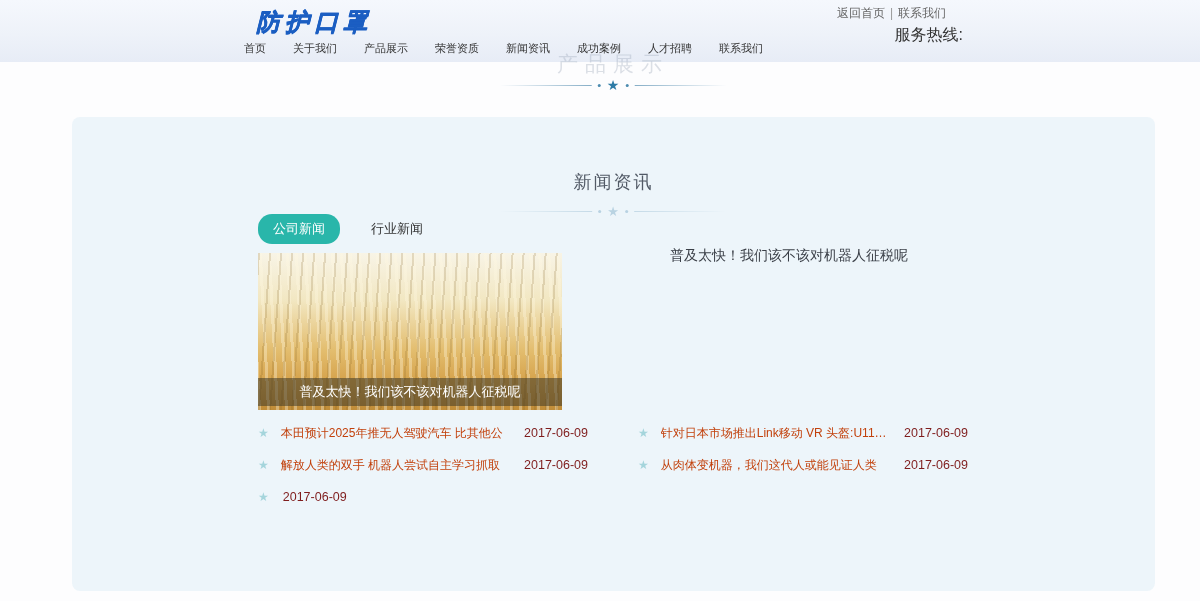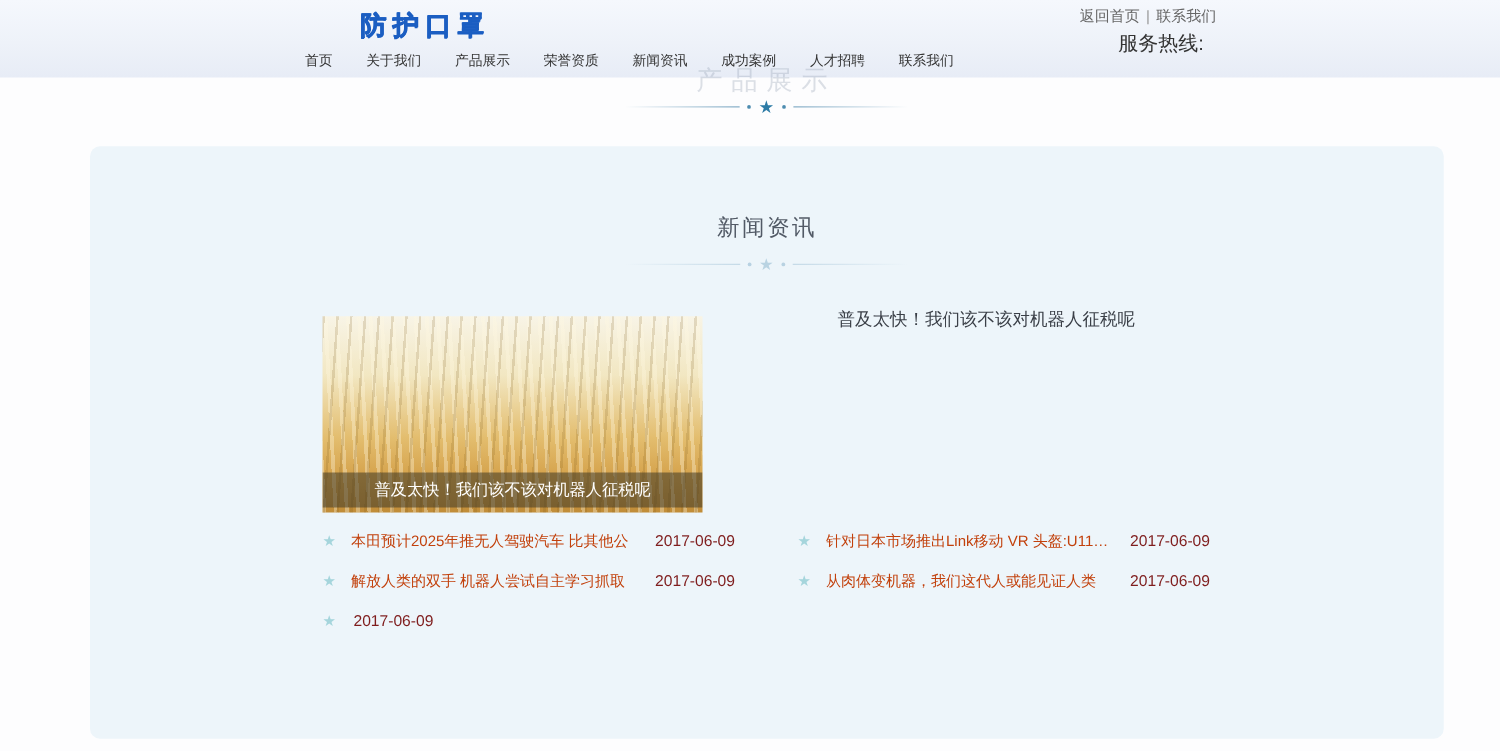--- a/index.html
+++ b/index.html
@@ -3,25 +3,25 @@
 <meta charset="utf-8">
 <style>
   * { margin:0; padding:0; box-sizing:border-box; }
   html,body { width:1200px; height:601px; background:#fdfdfe; overflow:hidden;
     font-family:"Liberation Sans","DejaVu Sans",sans-serif; }
   .page { position:relative; width:1200px; height:601px; }
 
   
   .header { position:absolute; top:0; left:0; width:1200px; height:62px;
     background:linear-gradient(180deg,#f5f8fd 0%,#eef2f9 55%,#e7ecf6 100%); z-index:3; }
-  .logo { position:absolute; top:6px; left:256px; font-size:21px; font-weight:bold;
-    color:#1b5ec2; letter-spacing:5px;
+  .logo { position:absolute; top:6px; left:256px; font-size:24px; font-weight:bold;
+    font-style:italic; color:#1b5ec2; letter-spacing:5px;
     font-family:"Liberation Serif","DejaVu Serif",serif;
-    text-shadow:0.6px 0 #1b5ec2, 0 0.6px #1b5ec2;margin-left:32px; }
-  .top-links { position:absolute; top:5px; right:227px; font-size:12px; color:#666;margin-left:16px; }
+    text-shadow:0.6px 0 #1b5ec2, 0 0.6px #1b5ec2; }
+  .top-links { position:absolute; top:5px; right:254px; font-size:12px; color:#666;margin-left:16px; }
   .top-links span { cursor:pointer; }
   .top-links .sep { margin:0 5px; color:#999; }
   .hotline { position:absolute; top:25px; right:237px; font-size:16px; color:#333; }
   .nav { position:absolute; top:41px; left:244px; display:flex; gap:27px;
     font-size:11px; color:#333; }
   .nav-item { cursor:pointer; white-space:nowrap; }
 
   
   .ghost-title { position:absolute; top:50px; left:613px; transform:translateX(-50%);
     font-size:21px; letter-spacing:7px; color:rgba(155,165,182,0.35); z-index:4; white-space:nowrap; }
@@ -111,20 +111,24 @@
   <div class="panel">
     <div class="section-title">新闻资讯</div>
     <div class="divider-faint">
       <span class="line l"></span>
       <span class="dot"></span>
       <span class="star">★</span>
       <span class="dot"></span>
       <span class="line r"></span>
     </div>
 
+    <div class="tabs">
+      <div class="tab active">公司新闻</div>
+      <div class="tab">行业新闻</div>
+    </div>
 
     <div class="featured-img">
       <div class="featured-caption">普及太快！我们该不该对机器人征税呢</div>
     </div>
 
     <div class="featured-text">
       <div class="article-title">普及太快！我们该不该对机器人征税呢</div>
     </div>
 
     <div class="news-col left">

